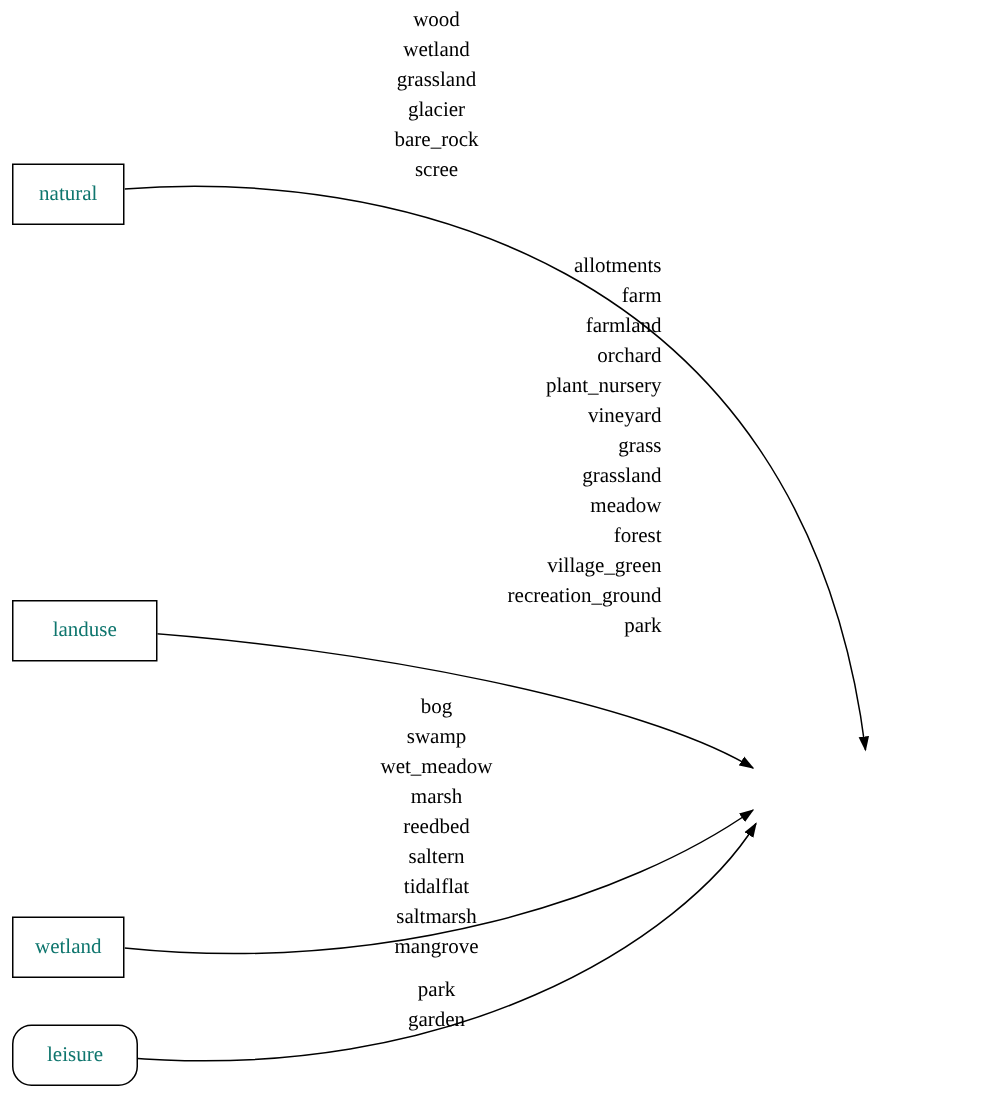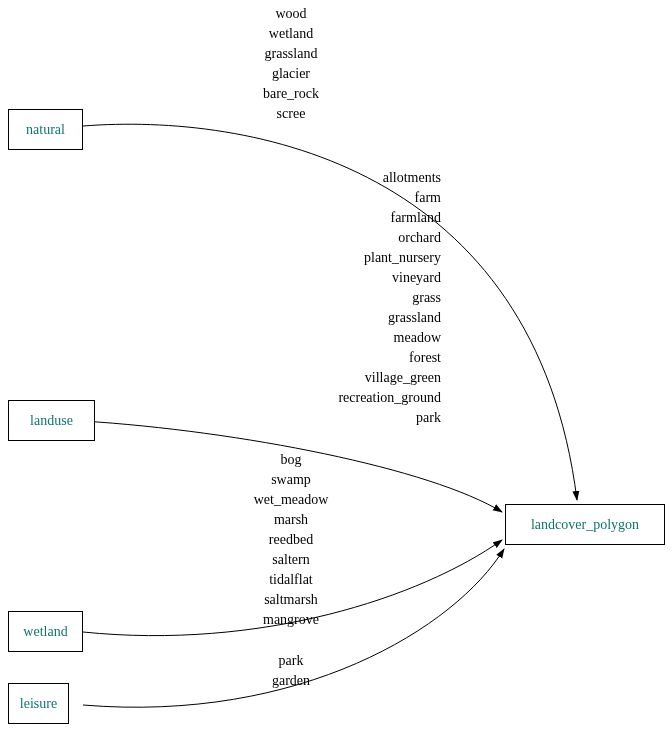--- a/index.html
+++ b/index.html
@@ -27,37 +27,37 @@
     box-sizing: border-box;
     border: 1px solid #000000;
     background: #ffffff;
     display: flex;
     align-items: center;
     justify-content: center;
     font-size: 14px;
     color: #0f766e;
   }
   .node-natural   { left: 8px;   top: 109px; width: 75px;  height: 41px; }
-  .node-landuse   { left: 8px;   top: 400px; width: 87px;  height: 41px; }
+  .node-landuse   { left: 8px;   top: 400px; width: 97px;  height: 41px; }
   .node-wetland   { left: 8px;   top: 611px; width: 75px;  height: 41px; }
-  .node-leisure   { left: 8px;   top: 683px; width: 61px;  height: 41px; }
+  .node-leisure   { left: 8px;   top: 683px; width: 84px;  height: 41px; border-radius: 13px; }
   .node-landcover { left: 505px; top: 504px; width: 160px; height: 41px; }
   .edge-label {
     position: absolute;
     left: 141px;
     width: 300px;
     text-align: center;
     font-size: 14px;
     line-height: 20px;
     color: #000000;
     white-space: pre-line;
   }
   .edge-label-natural { top: 4px;   }
   .edge-label-landuse { top: 168px; text-align: right; }
-  .edge-label-wetland { top: 450px; }
+  .edge-label-wetland { top: 462px; }
   .edge-label-leisure { top: 651px; }
 </style>
 </head>
 <body>
 
 <div class="canvas">
 
   <svg class="edges-svg" viewBox="0 0 672 733" xmlns="http://www.w3.org/2000/svg">
     <defs>
       <marker id="arrow" markerWidth="10" markerHeight="8" refX="9" refY="4" orient="auto" markerUnits="userSpaceOnUse">
@@ -113,17 +113,14 @@
   </div>
 
   <div class="node node-wetland">
     <span>wetland</span>
   </div>
 
   <div class="node node-leisure">
     <span>leisure</span>
   </div>
 
-  <div class="node node-landcover">
-    <span>landcover_polygon</span>
-  </div>
 
 </div>
 
 </body></html>

